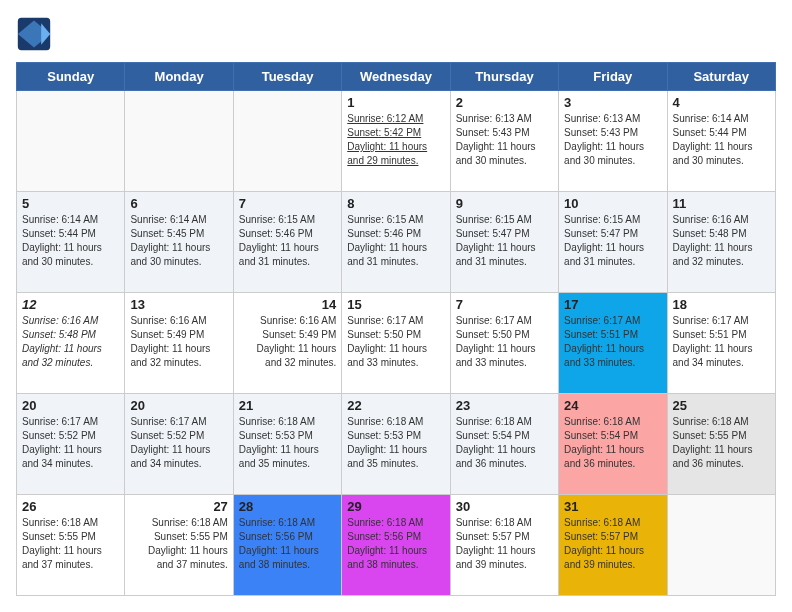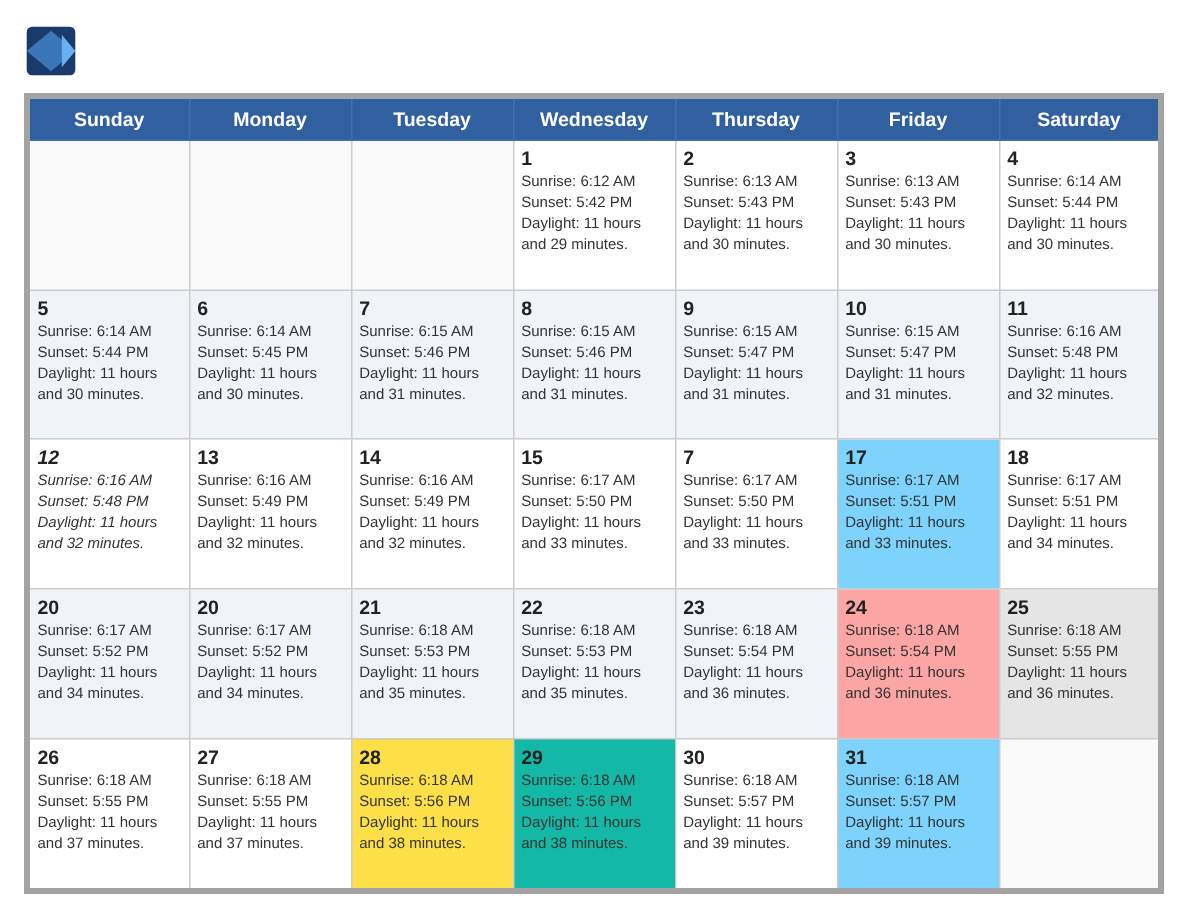--- a/index.html
+++ b/index.html
@@ -45,21 +45,21 @@
       font-size: 32px;
       font-weight: bold;
       color: #222;
     }
     .subtitle {
       font-size: 14px;
       color: #444;
     }
     .calendar {
       flex: 1;
-      border: 4px solid #a3a3a3;
+      border: 1px solid #a3a3a3;
       border-collapse: collapse;
       width: 100%;
       table-layout: fixed;
     }
     .calendar th {
       background: #3060a0;
       color: #fff;
       text-align: center;
       padding: 6px 4px;
       font-size: 13px;
@@ -134,21 +134,21 @@
           <th>Saturday</th>
         </tr>
     </thead>
     <tbody id="calendar-body">
     <tr>
           <td class="empty-cell" style="background: rgb(249, 249, 249);"></td>
           <td class="empty-cell" style="background: rgb(249, 249, 249);"></td>
           <td class="empty-cell" style="background: rgb(249, 249, 249);"></td>
           <td style="background: rgb(255, 255, 255);">
             <span class="day-num">1</span>
-            <div class="day-info" style="white-space: pre-line;">Sunrise: 6:12 AM
+            <div class="day-info" style="white-space: pre-line; text-decoration: underline;">Sunrise: 6:12 AM
 Sunset: 5:42 PM
 Daylight: 11 hours and 29 minutes.</div>
           </td>
           <td style="background: rgb(255, 255, 255);">
             <span class="day-num">2</span>
             <div class="day-info" style="white-space: pre-line;">Sunrise: 6:13 AM
 Sunset: 5:43 PM
 Daylight: 11 hours and 30 minutes.</div>
           </td>
           <td style="background: rgb(255, 255, 255);">
@@ -214,39 +214,39 @@
             <div class="day-info" style="white-space: pre-line;">Sunrise: 6:16 AM
 Sunset: 5:48 PM
 Daylight: 11 hours and 32 minutes.</div>
           </td>
           <td style="background: rgb(255, 255, 255);">
             <span class="day-num">13</span>
             <div class="day-info" style="white-space: pre-line;">Sunrise: 6:16 AM
 Sunset: 5:49 PM
 Daylight: 11 hours and 32 minutes.</div>
           </td>
-          <td style="background: rgb(255, 255, 255);">
+          <td style="background: rgb(255, 255, 255); text-align: right;">
             <span class="day-num">14</span>
             <div class="day-info" style="white-space: pre-line;">Sunrise: 6:16 AM
 Sunset: 5:49 PM
 Daylight: 11 hours and 32 minutes.</div>
           </td>
           <td style="background: rgb(255, 255, 255);">
             <span class="day-num">15</span>
             <div class="day-info" style="white-space: pre-line;">Sunrise: 6:17 AM
 Sunset: 5:50 PM
 Daylight: 11 hours and 33 minutes.</div>
           </td>
           <td style="background: rgb(255, 255, 255);">
             <span class="day-num">7</span>
             <div class="day-info" style="white-space: pre-line;">Sunrise: 6:17 AM
 Sunset: 5:50 PM
 Daylight: 11 hours and 33 minutes.</div>
           </td>
-          <td style="background: #7dd3fc;">
+          <td style="background: #0ea5e9;">
             <span class="day-num">17</span>
             <div class="day-info" style="white-space: pre-line;">Sunrise: 6:17 AM
 Sunset: 5:51 PM
 Daylight: 11 hours and 33 minutes.</div>
           </td>
           <td style="background: rgb(255, 255, 255);">
             <span class="day-num">18</span>
             <div class="day-info" style="white-space: pre-line;">Sunrise: 6:17 AM
 Sunset: 5:51 PM
 Daylight: 11 hours and 34 minutes.</div>
@@ -296,45 +296,45 @@
 Daylight: 11 hours and 36 minutes.</div>
           </td>
         </tr>
         <tr>
           <td style="background: rgb(255, 255, 255);">
             <span class="day-num">26</span>
             <div class="day-info" style="white-space: pre-line;">Sunrise: 6:18 AM
 Sunset: 5:55 PM
 Daylight: 11 hours and 37 minutes.</div>
           </td>
-          <td style="background: rgb(255, 255, 255);">
+          <td style="background: rgb(255, 255, 255); text-align: right;">
             <span class="day-num">27</span>
             <div class="day-info" style="white-space: pre-line;">Sunrise: 6:18 AM
 Sunset: 5:55 PM
 Daylight: 11 hours and 37 minutes.</div>
           </td>
-          <td style="background: #fde047;">
+          <td style="background: #3b82f6;">
             <span class="day-num">28</span>
             <div class="day-info" style="white-space: pre-line;">Sunrise: 6:18 AM
 Sunset: 5:56 PM
 Daylight: 11 hours and 38 minutes.</div>
           </td>
-          <td style="background: #14b8a6;">
+          <td style="background: #d946ef;">
             <span class="day-num">29</span>
             <div class="day-info" style="white-space: pre-line;">Sunrise: 6:18 AM
 Sunset: 5:56 PM
 Daylight: 11 hours and 38 minutes.</div>
           </td>
           <td style="background: rgb(255, 255, 255);">
             <span class="day-num">30</span>
             <div class="day-info" style="white-space: pre-line;">Sunrise: 6:18 AM
 Sunset: 5:57 PM
 Daylight: 11 hours and 39 minutes.</div>
           </td>
-          <td style="background: #7dd3fc;">
+          <td style="background: #eab308;">
             <span class="day-num">31</span>
             <div class="day-info" style="white-space: pre-line;">Sunrise: 6:18 AM
 Sunset: 5:57 PM
 Daylight: 11 hours and 39 minutes.</div>
           </td>
           <td class="empty-cell" style="background: rgb(249, 249, 249);"></td>
         </tr>
       </tbody>
   </table>
 </div>

